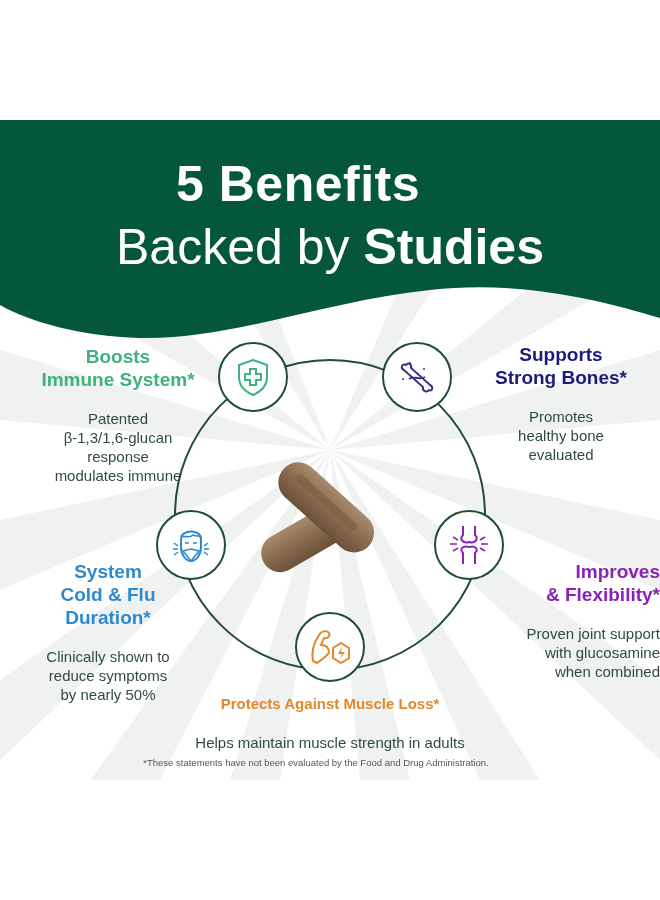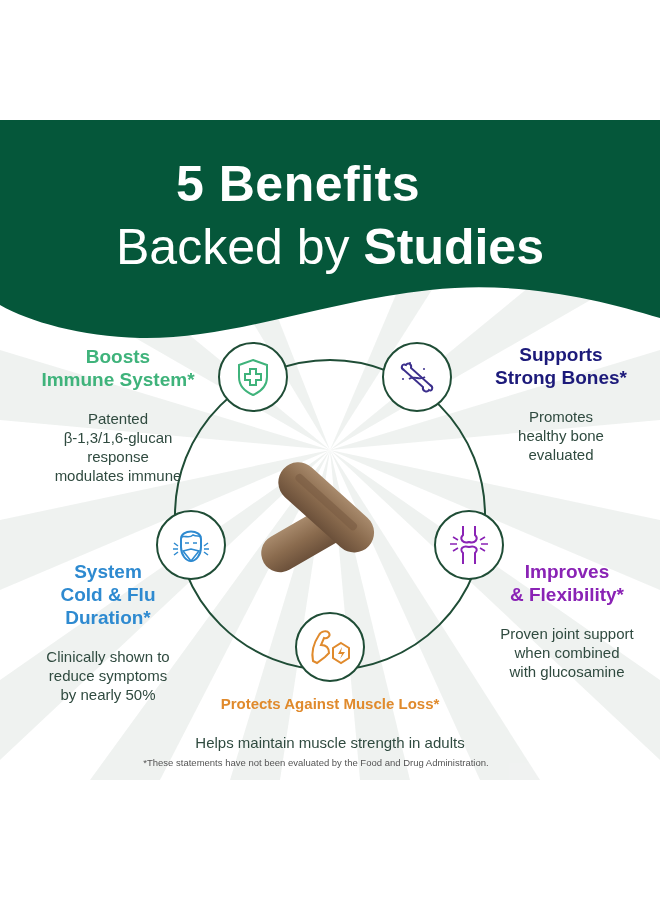--- a/index.html
+++ b/index.html
@@ -147,29 +147,29 @@
       <div>Cold &amp; Flu</div>
       <div>Duration*</div>
     </div>
     <div class="desc">
       <div>Clinically shown to</div>
       <div>reduce symptoms</div>
       <div>by nearly 50%</div>
     </div>
   </div>
 
-  <div class="benefit" style="left:474px; top:560px; width:186px;">
+  <div class="benefit" style="left:474px; top:560px; width:186px;text-align:right;">
     <div class="head" style="color:#8a23b5;">
       <div>Improves</div>
       <div>&amp; Flexibility*</div>
     </div>
     <div class="desc">
       <div>Proven joint support</div>
+      <div>with glucosamine</div>
       <div>when combined</div>
-      <div>with glucosamine</div>
     </div>
   </div>
 
   <div class="benefit" style="left:130px; top:692px; width:400px;">
     <div class="head" style="color:#e08a2c; font-size:15px;">
       <div>Protects Against Muscle Loss*</div>
     </div>
     <div class="desc">
       <div>Helps maintain muscle strength in adults</div>
     </div>

